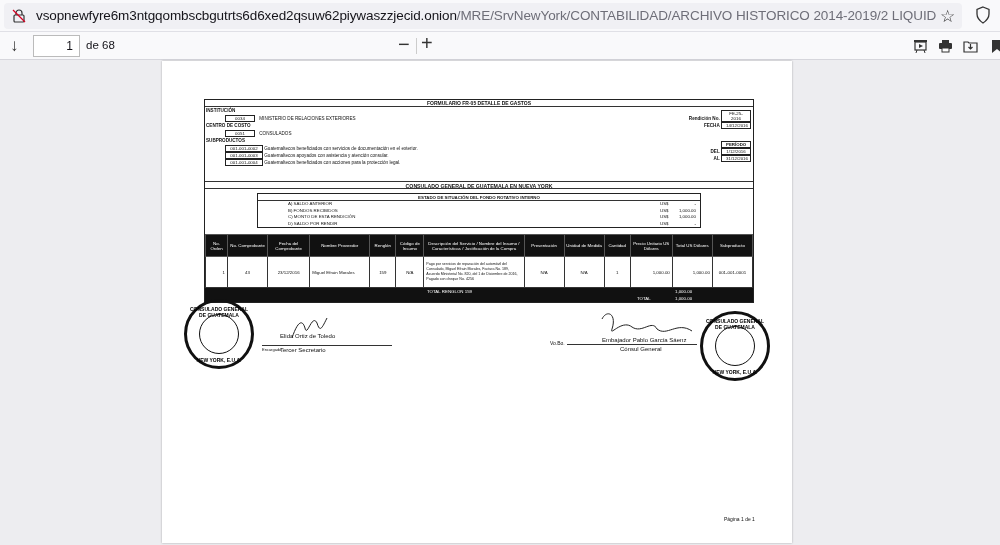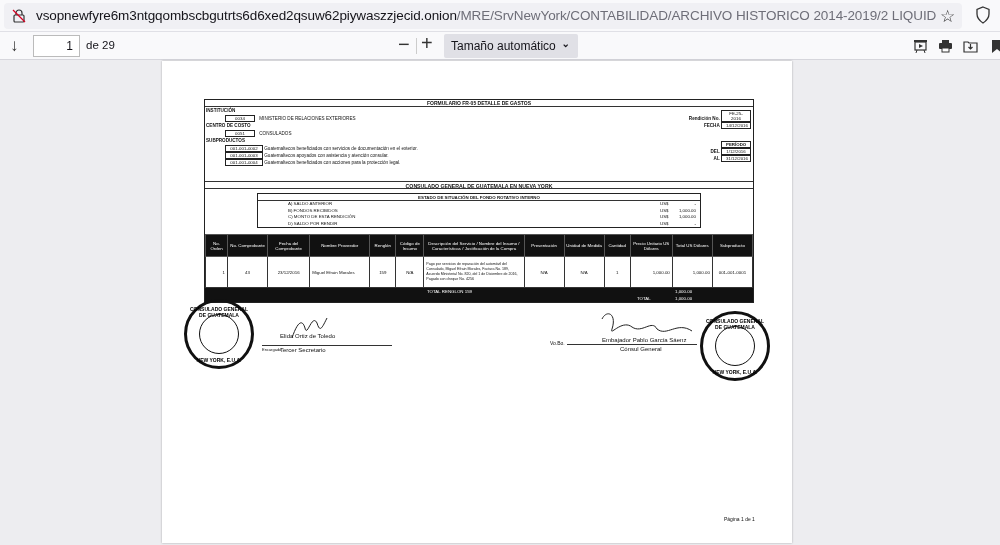--- a/index.html
+++ b/index.html
@@ -62,28 +62,24 @@
   </div>
   <span class="star">☆</span>
   <svg class="shield" viewBox="0 0 16 18">
     <path d="M8 1 L14 3.5 V8 C14 12 11 15 8 17 C5 15 2 12 2 8 V3.5 Z" fill="none" stroke="#333" stroke-width="1.3"></path>
   </svg>
 </div>
 
 <div class="toolbar">
   <span class="down">↓</span>
   <div class="pagenum">1</div>
-  <span class="pagecount">de 29</span>
+  <span class="pagecount">de 68</span>
   <span class="minus">−</span>
   <span class="sep"></span>
   <span class="plus">+</span>
-  <div class="zoomsel">
-    <span>Tamaño automático</span>
-    <span class="chev">⌄</span>
-  </div>
   <svg class="tbicon" style="left:913px" viewBox="0 0 15 14">
     <rect x="1" y="1" width="13" height="2" fill="#333"></rect>
       <rect x="2" y="3" width="11" height="8" fill="none" stroke="#333" stroke-width="1.2"></rect>
     <path d="M6 5 L10 7 L6 9 Z" fill="#333"></path>
       <line x1="4" y1="11" x2="3" y2="14" stroke="#333"></line>
       <line x1="11" y1="11" x2="12" y2="14" stroke="#333"></line>
   </svg>
   <svg class="tbicon" style="left:938px" viewBox="0 0 15 14">
     <rect x="4" y="1" width="7" height="3" fill="#333"></rect>
       <rect x="1" y="4" width="13" height="6" rx="1" fill="#333"></rect>

